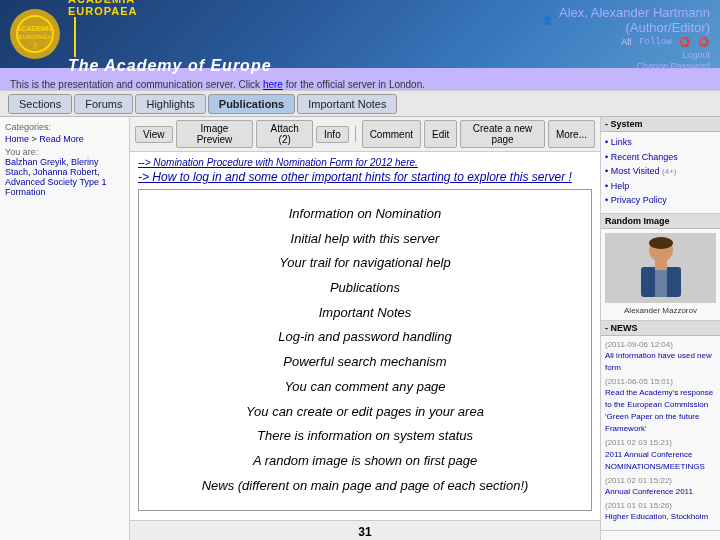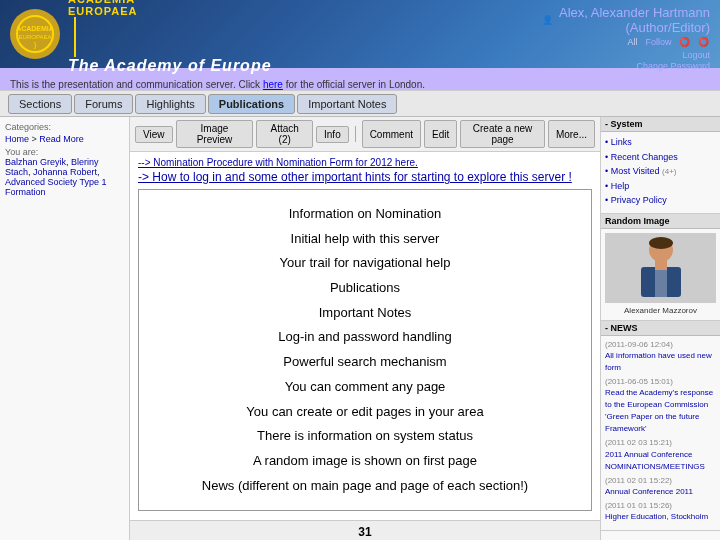--- a/index.html
+++ b/index.html
@@ -148,20 +148,21 @@
     .toolbar-right {
       margin-left: auto;
       display: flex;
       gap: 3px;
     }
 
     #content-inner {
       padding: 5px 8px;
       flex: 1;
       overflow: hidden;
+      font-style: italic;
     }
 
     .nomination-link { color: #00a; font-size: 10px; display: block; margin-bottom: 2px; }
     .how-to-link { color: #00a; font-size: 12px; display: block; margin-bottom: 5px; }
 
     
     #main-text-box {
       border: 1px solid #999;
       padding: 12px 20px;
       margin-top: 5px;
@@ -243,21 +244,21 @@
       <span id="logo-subtitle" style="color:white; font-size:16px; font-style:italic; font-weight:bold;">The Academy of Europe</span>
     </div>
   </div>
   <div id="user-area">
     <div style="display:flex; align-items:center; gap:5px; justify-content:flex-end;">
       <span style="color:#aaf; font-size:9px;">👤</span>
       <span style="color:#aaf; font-size:13px;">Alex, Alexander Hartmann<br>(Author/Editor)</span>
     </div>
     <div style="display:flex; gap:8px; margin-top:2px; justify-content:flex-end;">
       <span style="color:#cce; font-size:9px;">All</span>
-      <a href="#" style="color:#aaf; font-size:9px;">Follow</a>
+      <a href="#" style="color:#aaf; font-size:9px;font-family:Liberation Mono, monospace;">Follow</a>
       <span style="color:#cce; font-size:9px;">⭕</span>
       <span style="color:#cce; font-size:9px;">⭕</span>
     </div>
     <div style="margin-top:2px; text-align:right;">
       <a href="#" style="color:#aaf; font-size:9px;text-align:right;">Logout</a>
     </div>
     <div style="text-align:right;">
       <a href="#" style="color:#aaf; font-size:9px;">Change Password</a>
     </div>
   </div>

